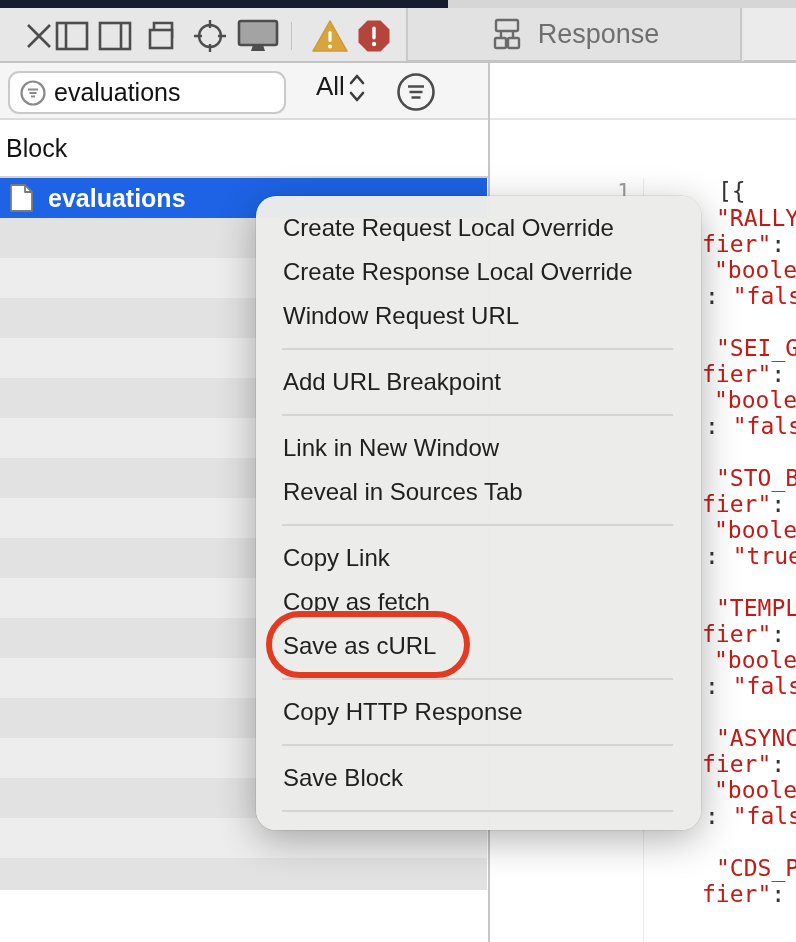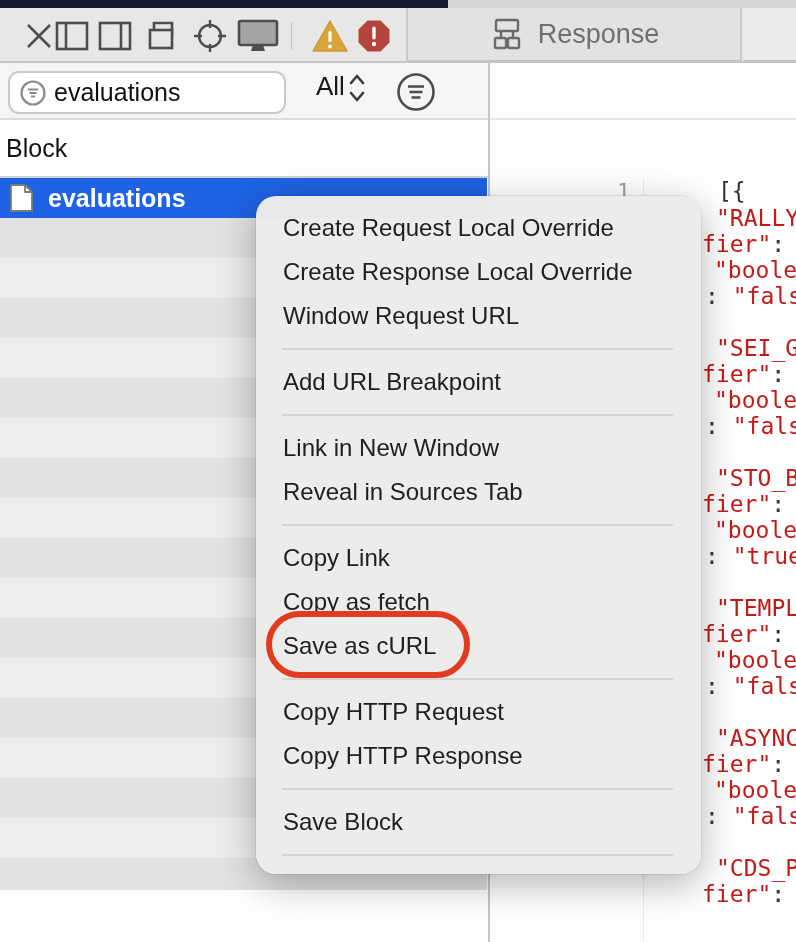--- a/index.html
+++ b/index.html
@@ -230,21 +230,20 @@
       <div class="menu-sep"></div>
       <div class="menu-item">Add URL Breakpoint</div>
       <div class="menu-sep"></div>
       <div class="menu-item">Link in New Window</div>
       <div class="menu-item">Reveal in Sources Tab</div>
       <div class="menu-sep"></div>
       <div class="menu-item">Copy Link</div>
       <div class="menu-item">Copy as fetch</div>
       <div class="menu-item">Save as cURL</div>
       <div class="menu-sep"></div>
-      <div class="menu-item">Copy HTTP Request</div>
       <div class="menu-item">Copy HTTP Response</div>
       <div class="menu-sep"></div>
       <div class="menu-item">Save Block</div>
       <div class="menu-sep"></div>
     </div>
 
   <div class="annotation"></div>
 
 </div>
 

